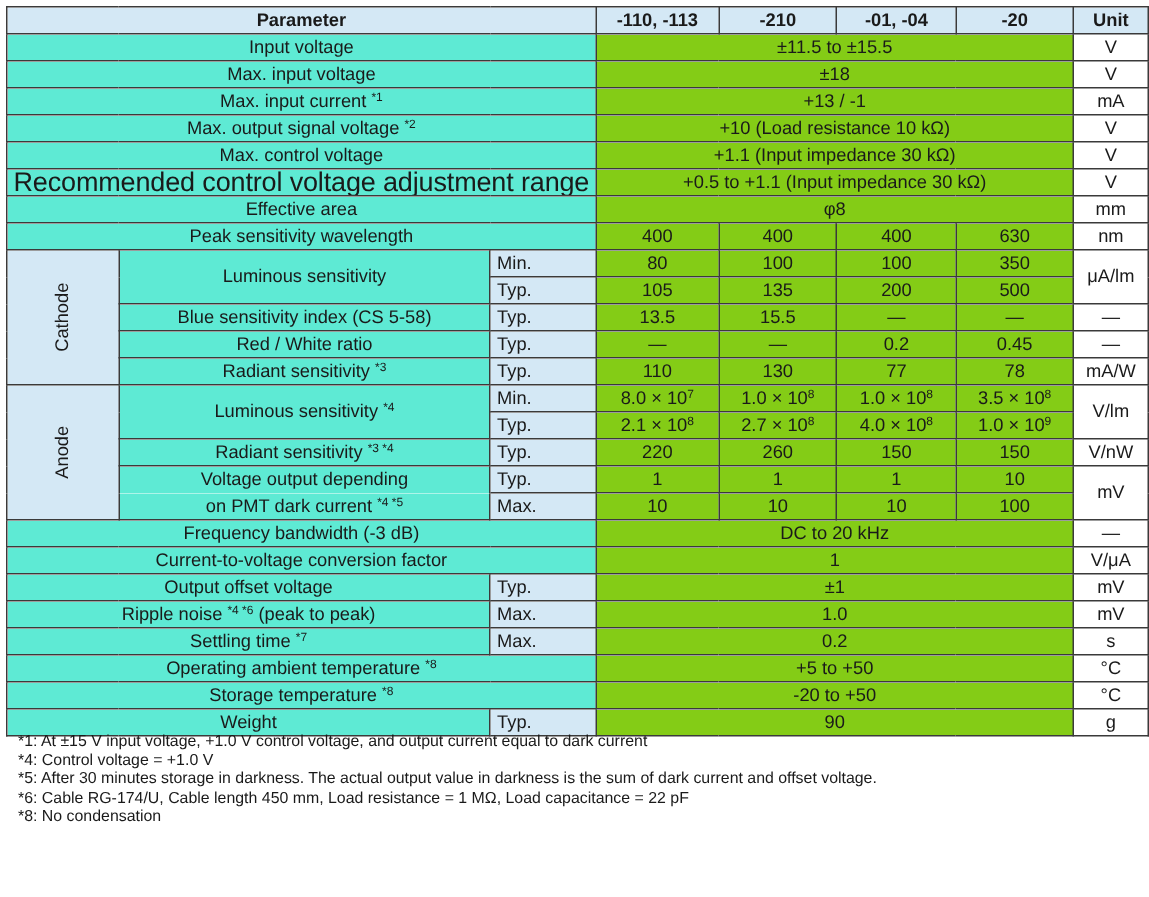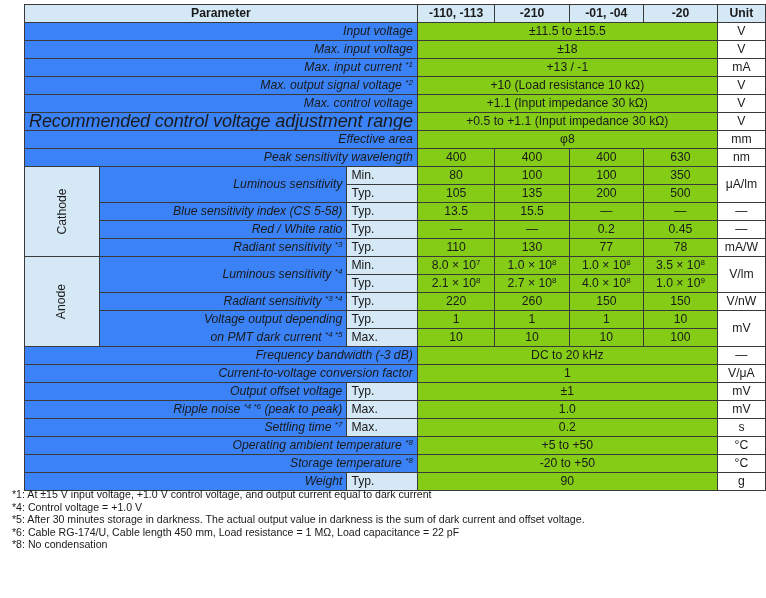--- a/index.html
+++ b/index.html
@@ -1,24 +1,24 @@
 <!DOCTYPE html>
 <html><head>
 <meta charset="utf-8">
 <style>
   html, body { margin: 0; padding: 0; background: #ffffff; }
   body { width: 766px; height: 598px; position: relative; overflow: hidden;
          font-family: "Liberation Sans", sans-serif; color: #1a1a1a; }
-  table.spec { position: absolute; left: 24px; top: 4px; border-collapse: collapse;
+  table.spec { position: absolute; left: 4px; top: 4px; border-collapse: collapse;
                font-size: 12.2px; table-layout: fixed; }
   table.spec td, table.spec th { border: 1px solid #3a3a3a; padding: 0 4px; height: 17px;
                line-height: 17px; white-space: nowrap; overflow: hidden; }
   table.spec { border: 1.5px solid #222; }
   th { background: #d4e8f5; font-weight: bold; text-align: center; }
-  td.lbl { background: #3b82f6; text-align: right; font-style: italic; }
+  td.lbl { background: #5eead4; text-align: center; }
   td.q { background: #d4e8f5; text-align: left; }
   td.grp { background: #d4e8f5; text-align: center; padding: 0; }
   td.v { text-align: center; background: #84cc16; }
   td.u { text-align: center; background: #fff; }
   .vert { display: inline-block; transform: rotate(-90deg); white-space: nowrap; font-size: 12.2px; }
   sup { font-size: 8px; vertical-align: 4px; line-height: 0; }
   .notes { position: absolute; left: 12px; top: 488px; font-size: 10.6px; line-height: 12.6px; color: #1a1a1a; }
   .notes div { white-space: nowrap; }
 </style>
 </head>

